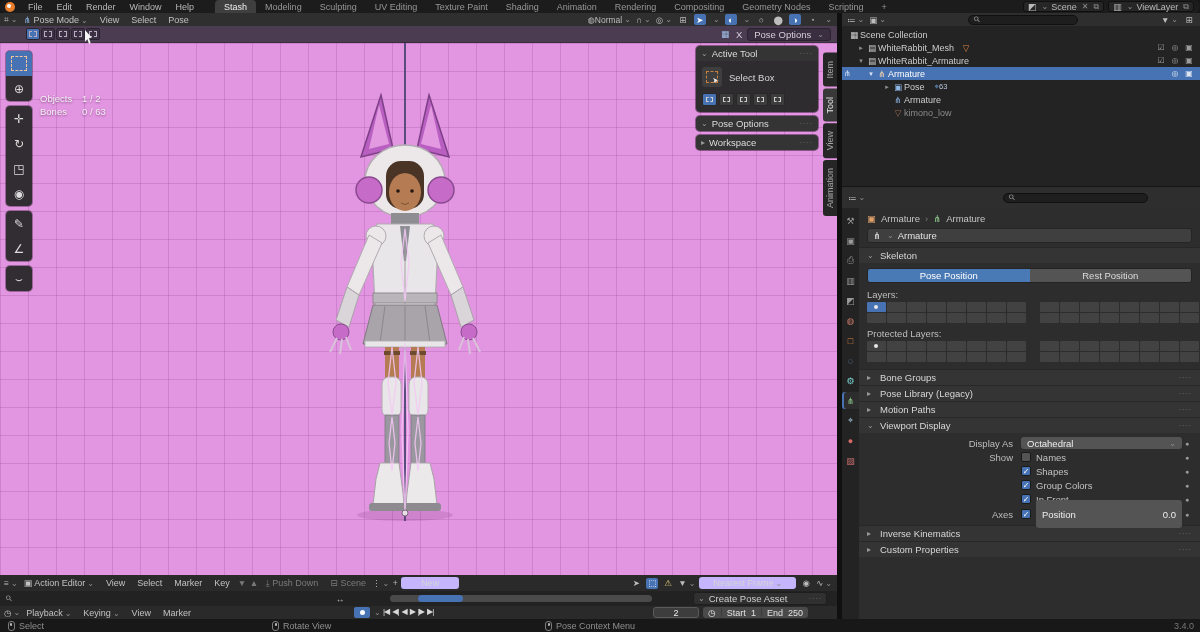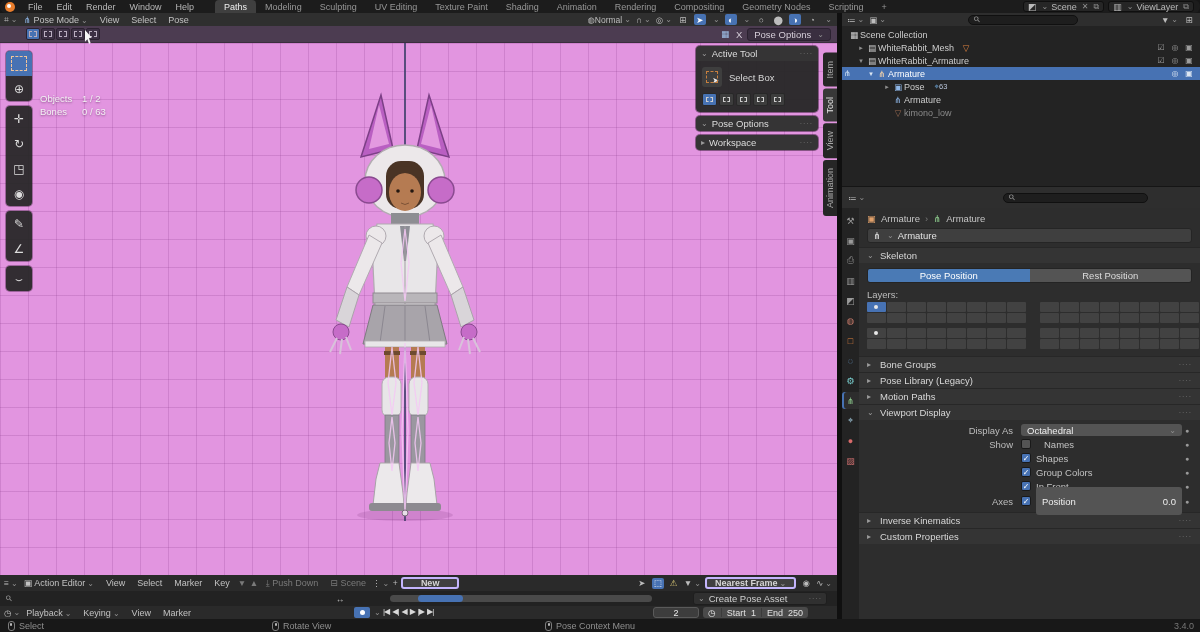--- a/index.html
+++ b/index.html
@@ -81,22 +81,22 @@
   .sub-label { color:#bdbdbd; height:14px; display:flex; align-items:center; }
   
   .cursor { position:absolute; left:85px; top:30px; width:10px; height:14px; z-index:60;
     background:#f5f5f5; clip-path:polygon(0 0,0 84%,24% 66%,40% 100%,56% 92%,40% 58%,68% 56%);
     filter:drop-shadow(0 0 1px #222); }
   
   .dope1 { position:absolute; left:0; top:575px; width:837px; height:16px; background:#2a2a2a;
     display:flex; align-items:center; font-size:9px; z-index:20; }
   .dope1 .menu-item { padding:0 6px; }
   .dim { color:#7a7a7a; }
-  .btn { background:#404040; border:2px solid #c4b5fd; border-radius:3px; height:12px;
-    display:inline-flex; align-items:center; justify-content:center; padding:0 8px; color:#d5d5d5;font-weight:bold; }
+  .btn { background:#7f1d1d; border:6px solid #c4b5fd; border-radius:3px; height:12px;
+    display:inline-flex; align-items:center; justify-content:center; padding:0 8px; color:#d5d5d5; }
   .dope2 { position:absolute; left:0; top:591px; width:837px; height:15px; background:#222; z-index:19; }
   .scrollbar { position:absolute; left:390px; top:4px; width:262px; height:7px; background:#4a4a4a; border-radius:4px; }
   .scrollbar .seg { position:absolute; left:28px; top:0; width:45px; height:7px; background:#4772b3; border-radius:4px; }
   .cpa { position:absolute; left:693px; top:1px; width:134px; height:13px; background:#303030;
     border:1px solid #1e1e1e; border-radius:3px; display:flex; align-items:center; gap:4px; padding:0 4px; color:#cfcfcf; }
   .timeline { position:absolute; left:0; top:606px; width:837px; height:13px; background:#2a2a2a;
     display:flex; align-items:center; font-size:9px; z-index:20; }
   .timeline .menu-item { padding:0 6px; }
   .rec { position:absolute; left:354px; top:1px; display:flex; align-items:center; gap:2px; }
   .rec .b { width:16px; height:11px; background:#4772b3; border-radius:2px; display:flex; align-items:center; justify-content:center; }
@@ -175,21 +175,21 @@
 <div class="app">
 
   <div class="topbar">
     <span class="logo"></span>
     <span class="menu-item">File</span>
     <span class="menu-item">Edit</span>
     <span class="menu-item">Render</span>
     <span class="menu-item">Window</span>
     <span class="menu-item">Help</span>
     <div class="ws-tabs">
-      <span class="ws-tab active">Paths</span>
+      <span class="ws-tab active">Stash</span>
       <span class="ws-tab">Modeling</span>
       <span class="ws-tab">Sculpting</span>
       <span class="ws-tab">UV Editing</span>
       <span class="ws-tab">Texture Paint</span>
       <span class="ws-tab">Shading</span>
       <span class="ws-tab">Animation</span>
       <span class="ws-tab">Rendering</span>
       <span class="ws-tab">Compositing</span>
       <span class="ws-tab">Geometry Nodes</span>
       <span class="ws-tab">Scripting</span>
@@ -619,20 +619,21 @@
           <div class="cell"></div>
           <div class="cell"></div>
           <div class="cell"></div>
           <div class="cell"></div>
           <div class="cell"></div>
           <div class="cell"></div>
           <div class="cell"></div>
           <div class="cell"></div>
         </div>
     </div>
+    <div class="flabel">Protected Layers:</div>
     <div class="lgrids">
       <div class="layer-grid">
           <div class="cell on-dot"></div>
           <div class="cell"></div>
           <div class="cell"></div>
           <div class="cell"></div>
           <div class="cell"></div>
           <div class="cell"></div>
           <div class="cell"></div>
           <div class="cell"></div>
@@ -690,21 +691,21 @@
       <span class="plabel">Display As</span>
       <span class="drop">
         <span>Octahedral</span>
           <span class="dd">⌄</span>
         </span>
       <span class="adot">●</span>
     </div>
     <div class="prow">
       <span class="plabel">Show</span>
       <span class="cb"></span>
-      <span style="margin-left:13px;flex:1">Names</span>
+      <span style="margin-left:5px;flex:1">Names</span>
       <span class="adot">●</span>
     </div>
     <div class="prow">
       <span class="plabel"></span>
       <span class="cb checked">✓</span>
       <span style="margin-left:5px;flex:1">Shapes</span>
       <span class="adot">●</span>
     </div>
     <div class="prow">
       <span class="plabel"></span>

